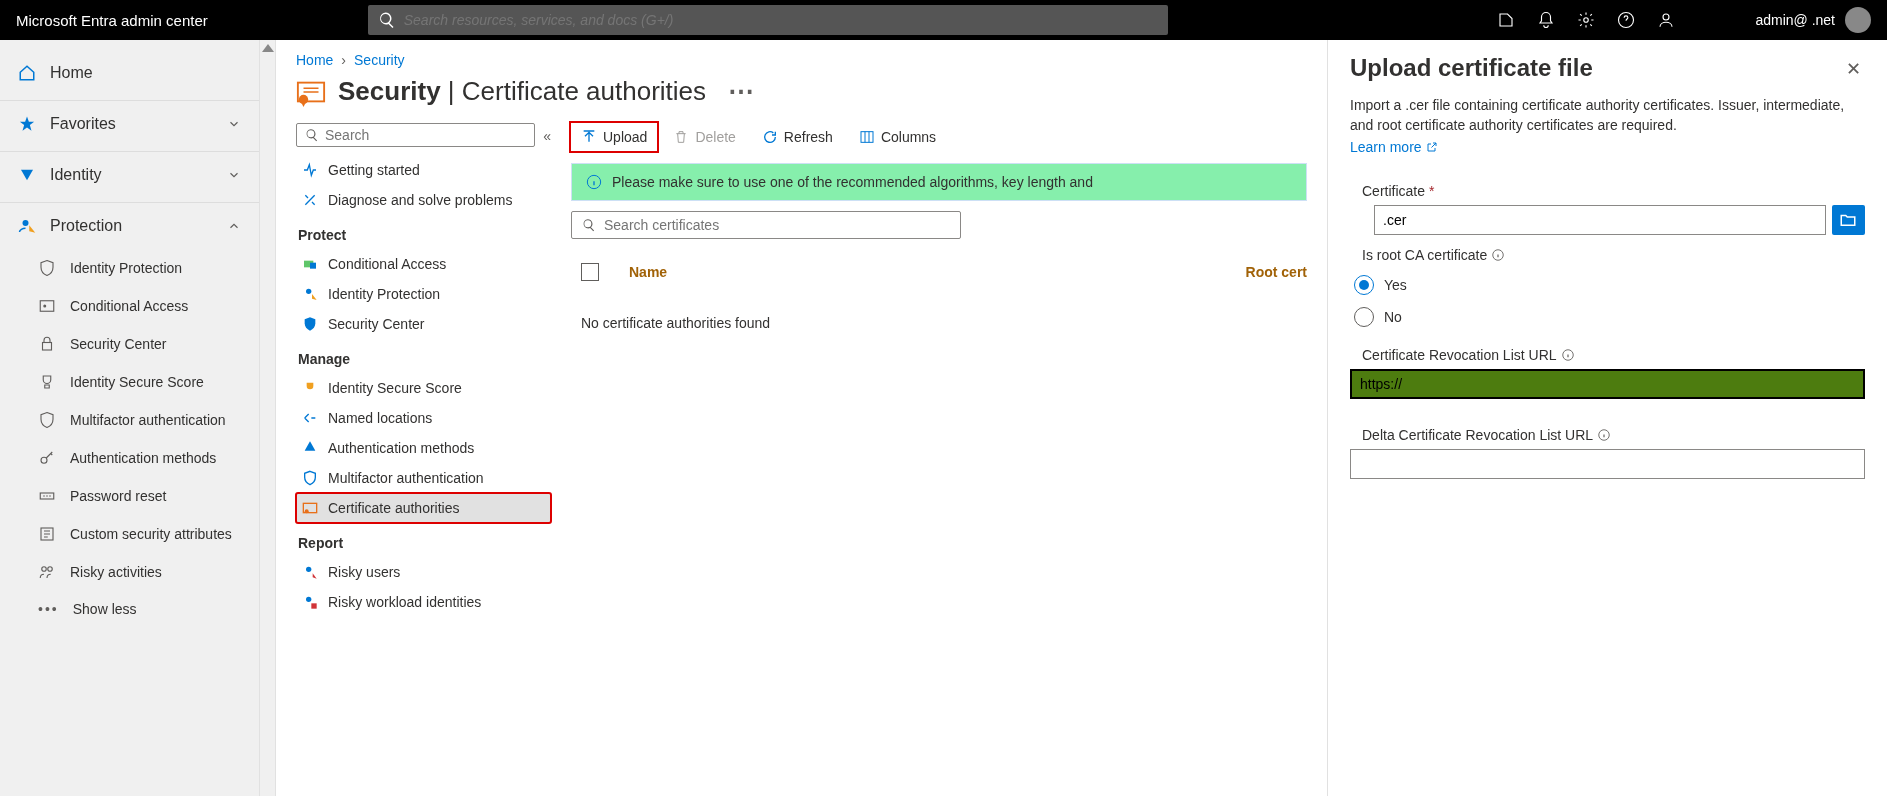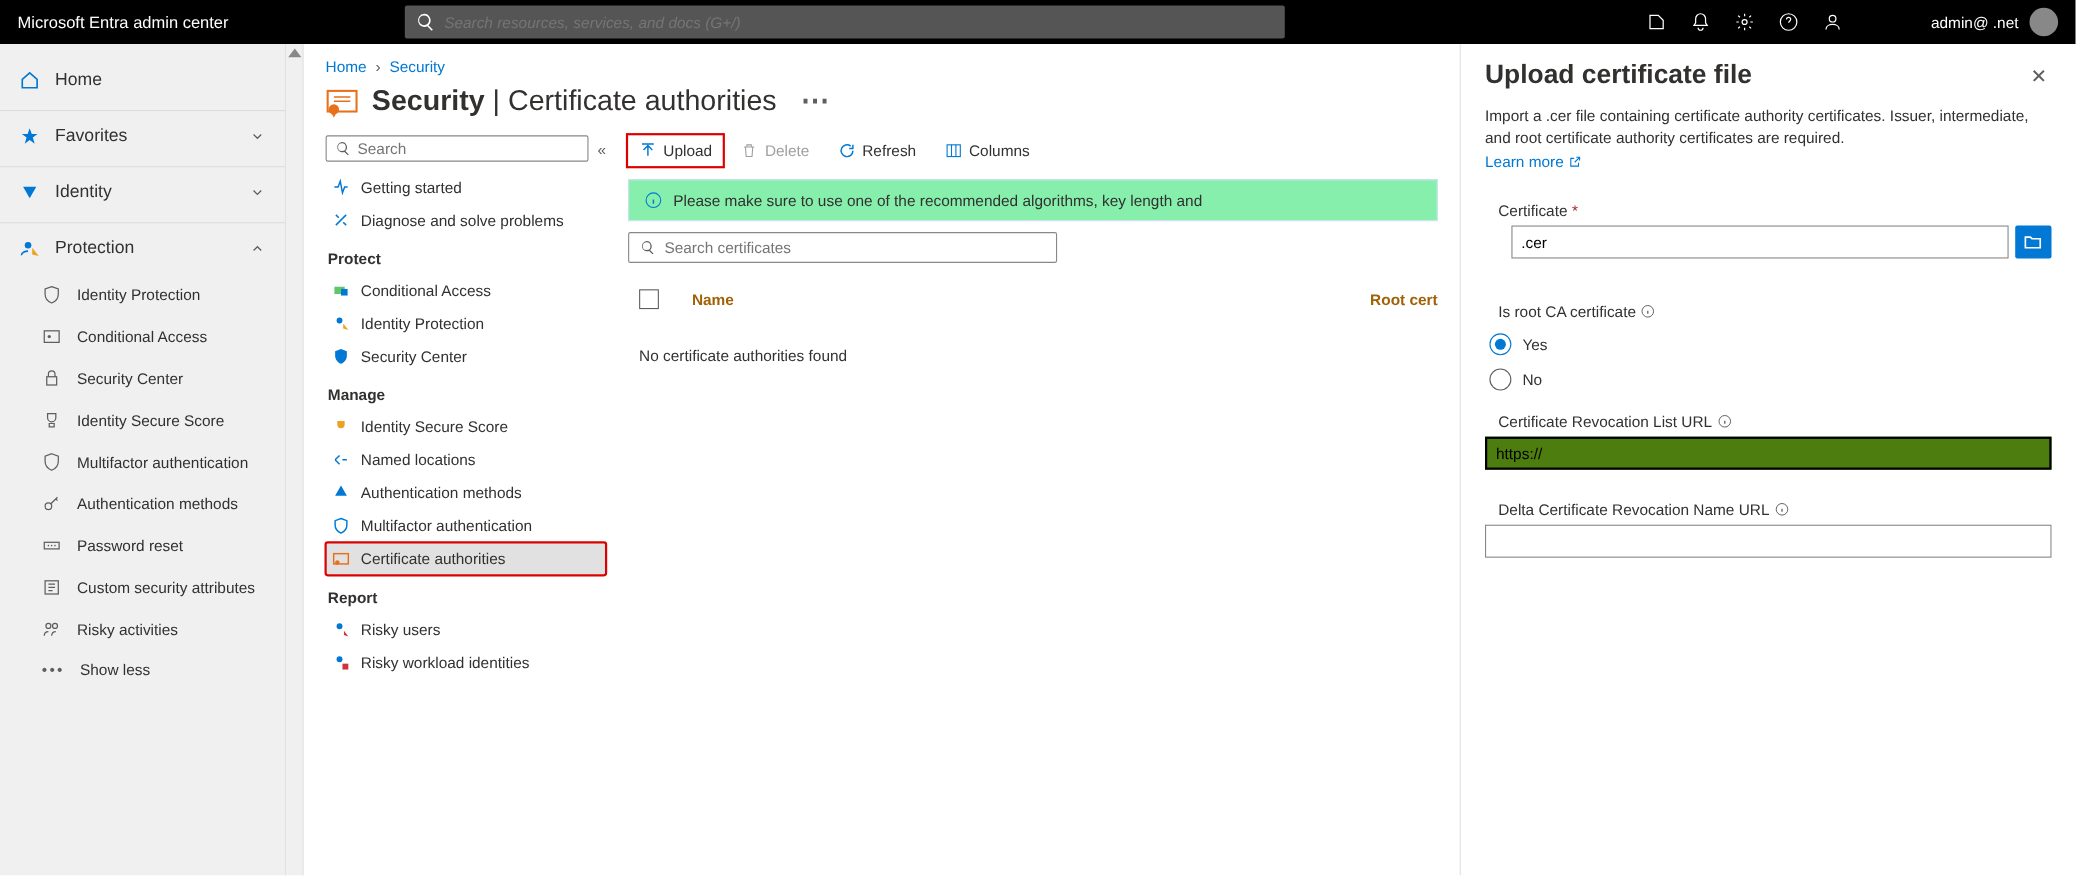--- a/index.html
+++ b/index.html
@@ -69,21 +69,21 @@
 
   
   .flyout { width: 560px; border-left:1px solid #e1e1e1; display:flex; flex-direction:column; padding: 14px 22px 0 22px; }
   .flyout-head { display:flex; justify-content:space-between; align-items:flex-start; margin-bottom:12px;}
   .flyout-title { font-size:24px; font-weight:600;}
   .fclose { font-size:18px; color:#605e5c; cursor:pointer; padding:4px;}
   .flyout-desc { color:#323130; margin-bottom:4px; line-height:1.4;}
   .learn { color:#0078d4; display:inline-flex; gap:4px; align-items:center; margin-bottom:20px;}
   .field-label { margin:8px 0 6px 12px; display:flex; gap:4px; align-items:center;}
   .req { color:#a4262c;}
-  .field-row { display:flex; gap:6px; align-items:flex-start; margin-bottom:32px;padding-left:24px;}
+  .field-row { display:flex; gap:6px; align-items:flex-start; margin-bottom:4px;padding-left:24px;}
   .text-input { border:1px solid #8a8886; height:30px; padding:0 8px; width:100%; font-size:14px;}
   .text-input.focused { border:2px solid #000; background:#4d7c0f; }
   .browse-btn { width:36px;height:30px;background:#0078d4;color:#fff;display:flex;align-items:center;justify-content:center;border-radius:2px;cursor:pointer;}
   .radio-row { display:flex; align-items:center; gap:10px; padding:6px 4px;}
   .radio { width:20px;height:20px;border:1px solid #605e5c;border-radius:50%;display:flex;align-items:center;justify-content:center;}
   .radio.selected { border-color:#0078d4;}
   .radio.selected::after { content:""; width:10px;height:10px;background:#0078d4;border-radius:50%;}
   .info-ico { width:14px;height:14px; fill:#605e5c; stroke:#605e5c;}
 
   svg { flex-shrink: 0; }
@@ -457,21 +457,21 @@
         <div class="field-label" style="margin-top:14px;">
             <span>Certificate Revocation List URL</span>
           <svg class="info-ico" viewBox="0 0 24 24">
               <circle cx="12" cy="12" r="9" fill="none" stroke="#605e5c" stroke-width="1.5"></circle>
               <path d="M12 8h.01M12 11v5" stroke="#605e5c" stroke-width="2"></path>
             </svg>
         </div>
         <input class="text-input focused" style="margin-bottom: 20px;" value="https://">
 
         <div class="field-label">
-            <span>Delta Certificate Revocation Name URL</span>
+            <span>Delta Certificate Revocation List URL</span>
           <svg class="info-ico" viewBox="0 0 24 24">
               <circle cx="12" cy="12" r="9" fill="none" stroke="#605e5c" stroke-width="1.5"></circle>
               <path d="M12 8h.01M12 11v5" stroke="#605e5c" stroke-width="2"></path>
             </svg>
         </div>
         <input class="text-input" style="">
       </div>
     </div>
   </div>
 </div>

